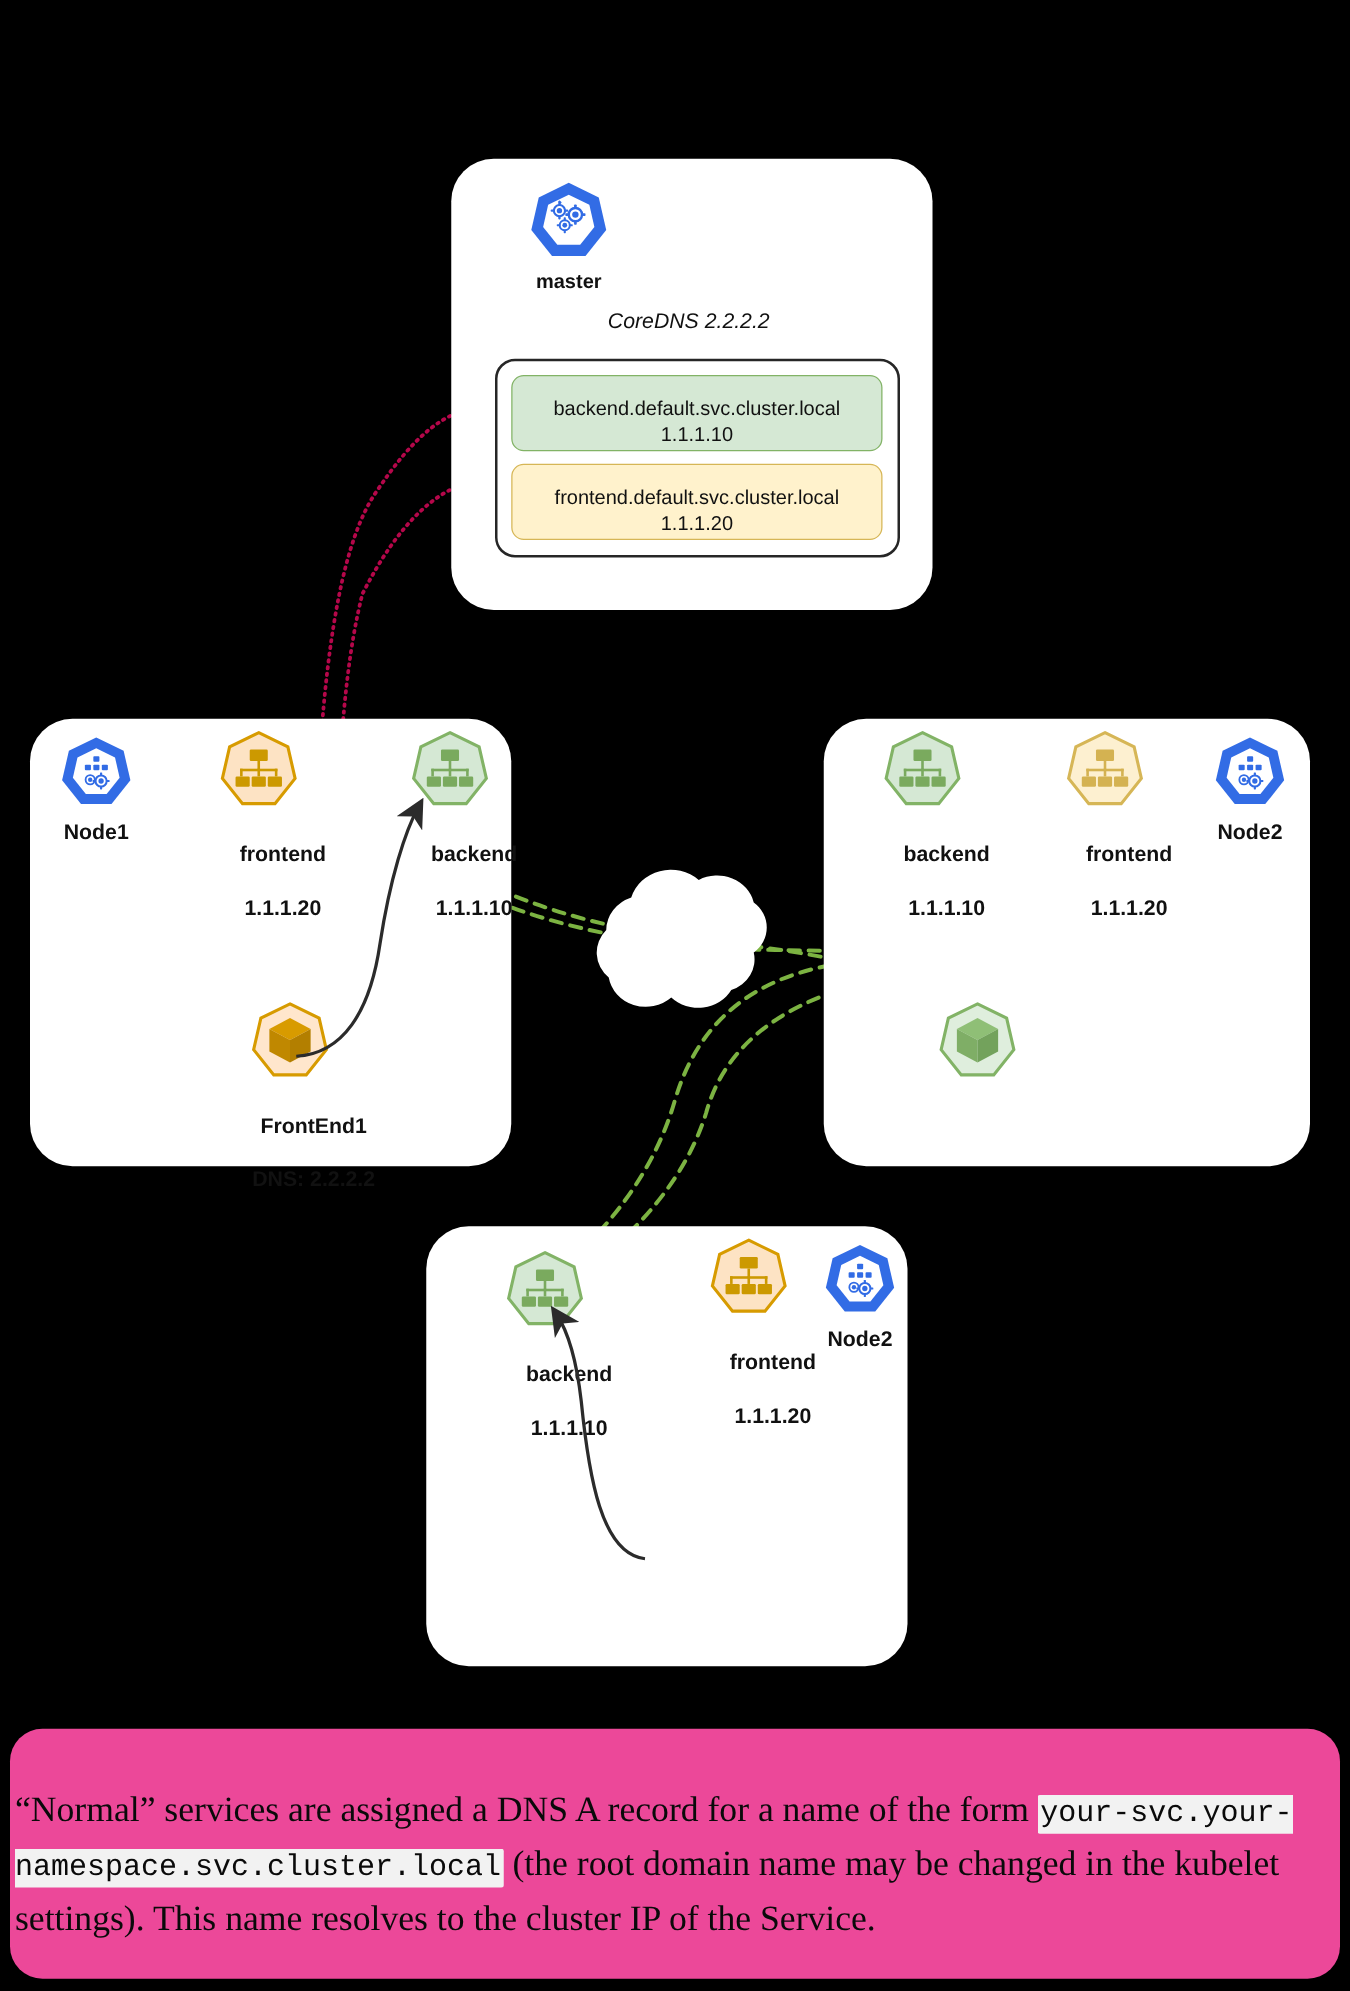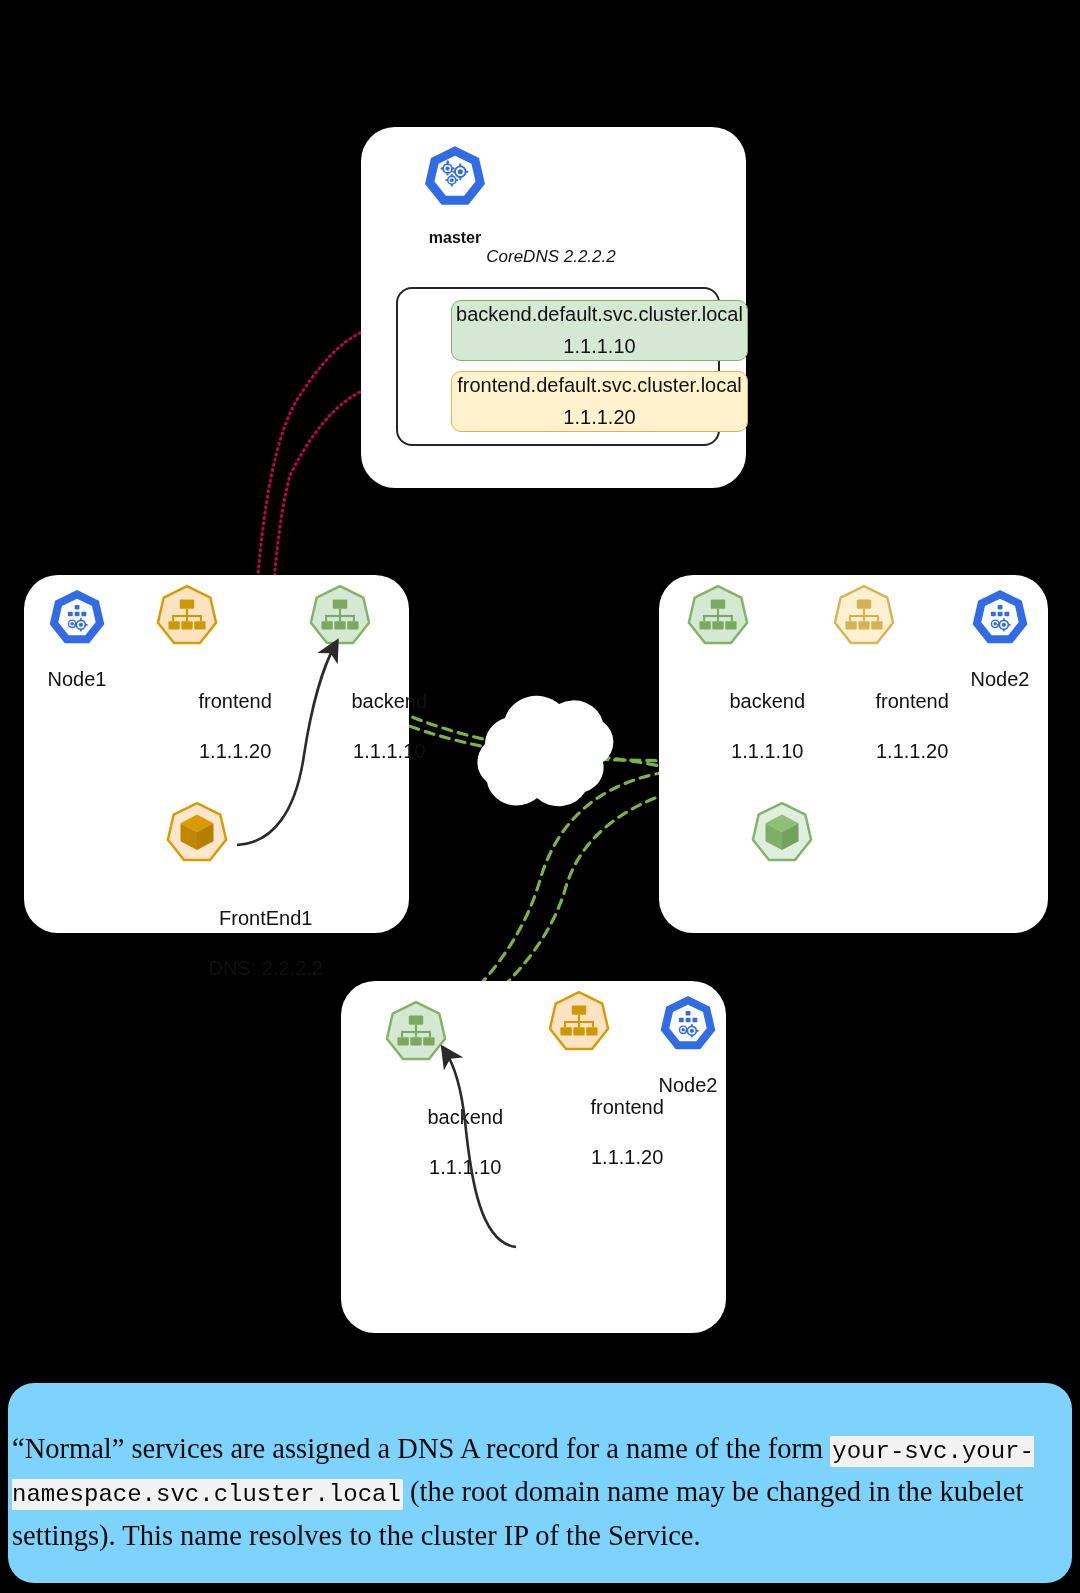--- a/index.html
+++ b/index.html
@@ -1,27 +1,27 @@
 <!DOCTYPE html>
 <html><head>
 <meta charset="utf-8">
 <style>
   html,body{margin:0;padding:0;background:#000;}
   body{width:1080px;height:1593px;position:relative;overflow:hidden;
        font-family:"Liberation Sans",sans-serif;}
   #stage{position:absolute;inset:0;width:1080px;height:1593px;}
   svg.layer{position:absolute;left:0;top:0;width:1080px;height:1593px;overflow:visible;}
   .panel{position:absolute;background:#fff;border-radius:34px;}
-  .node-title{font-size:20px;color:#111;text-align:center;line-height:1.25;white-space:pre;}
-  .ico-wrap{position:absolute;display:flex;flex-direction:column;gap:12px;}
+  .node-title{font-size:17px;color:#111;text-align:center;line-height:1.25;white-space:pre;font-weight:bold;}
+  .ico-wrap{position:absolute;display:flex;flex-direction:column;align-items:center;}
   .coredns-label{position:absolute;font-size:17px;color:#111;text-align:center;width:100%;}
   .rec-box{position:absolute;border-radius:10px;display:flex;flex-direction:column;
-           align-items:center;justify-content:space-between;font-size:20px;color:#111;line-height:1.35;margin-left:42px;}
+           align-items:center;justify-content:flex-end;font-size:16px;color:#111;line-height:1.35;}
   .rec-outer{position:absolute;border:2px solid #262626;border-radius:16px;}
-  .caption{position:absolute;background:#7dd3fc;border-radius:26px;box-sizing:border-box;
+  .caption{position:absolute;background:#ec4899;border-radius:26px;box-sizing:border-box;
            padding:44px 16px 44px 4px;font-family:"Liberation Serif",serif;
            font-size:28.5px;color:#0a0a0a;line-height:1.52;}
   .caption code{font-family:"Liberation Mono",monospace;font-size:24px;
                 background:#f2f2f2;padding:2px 2px;border-radius:2px;}
 </style>
 </head>
 <body>
 
 <div id="stage">
 

